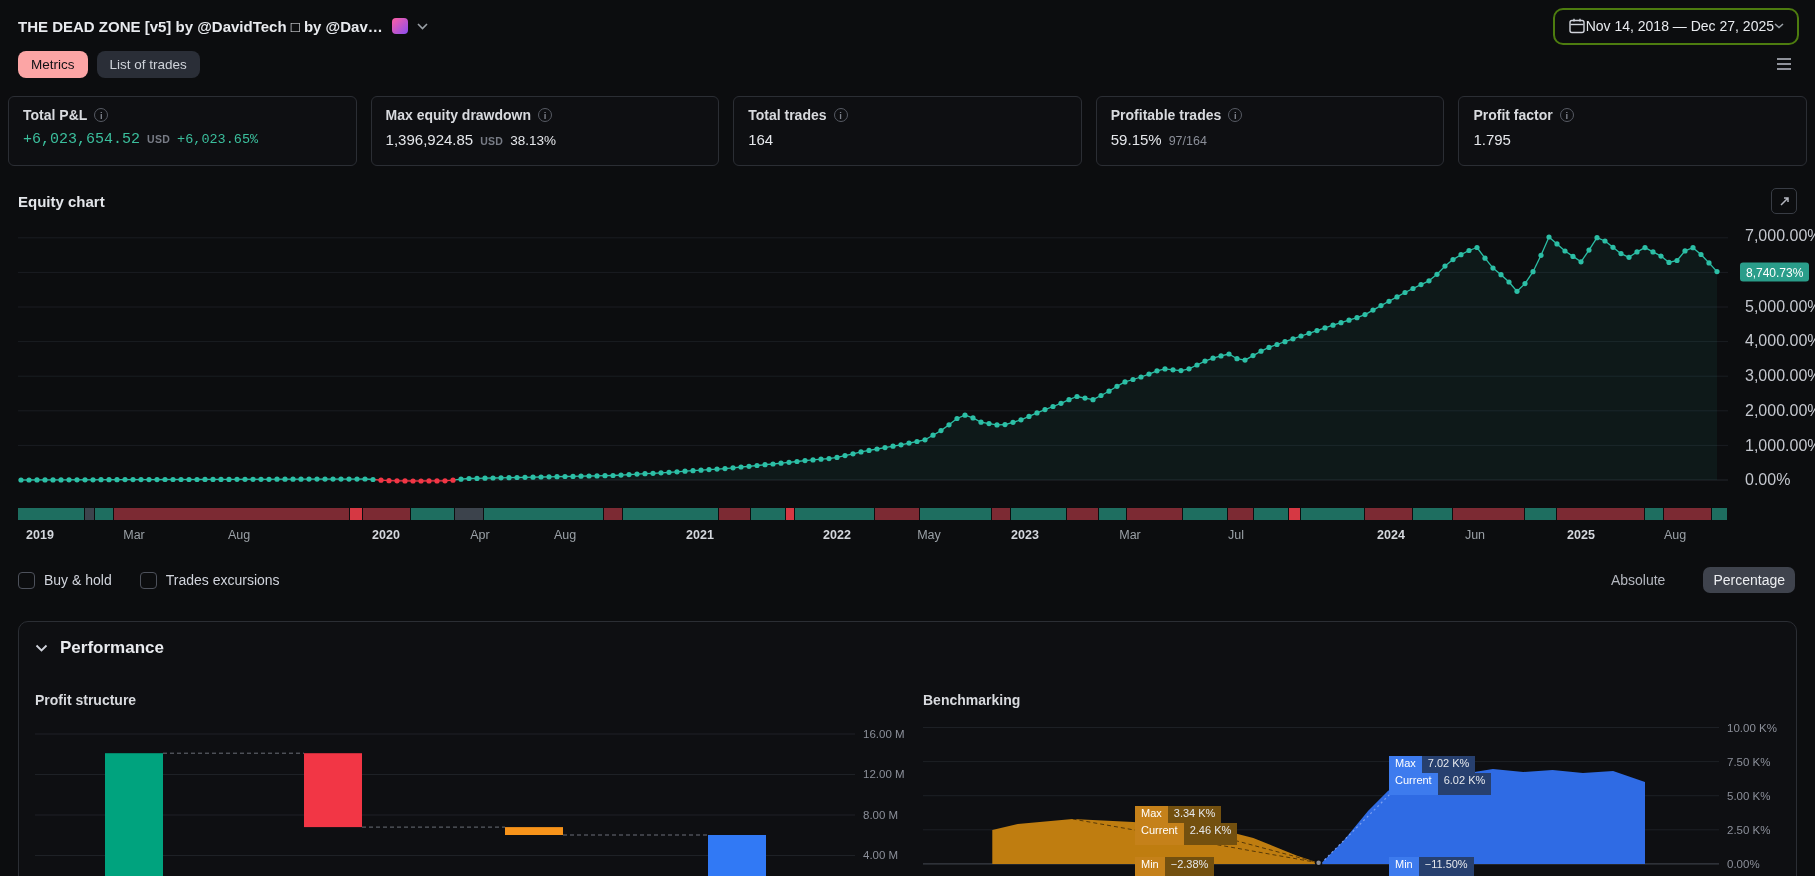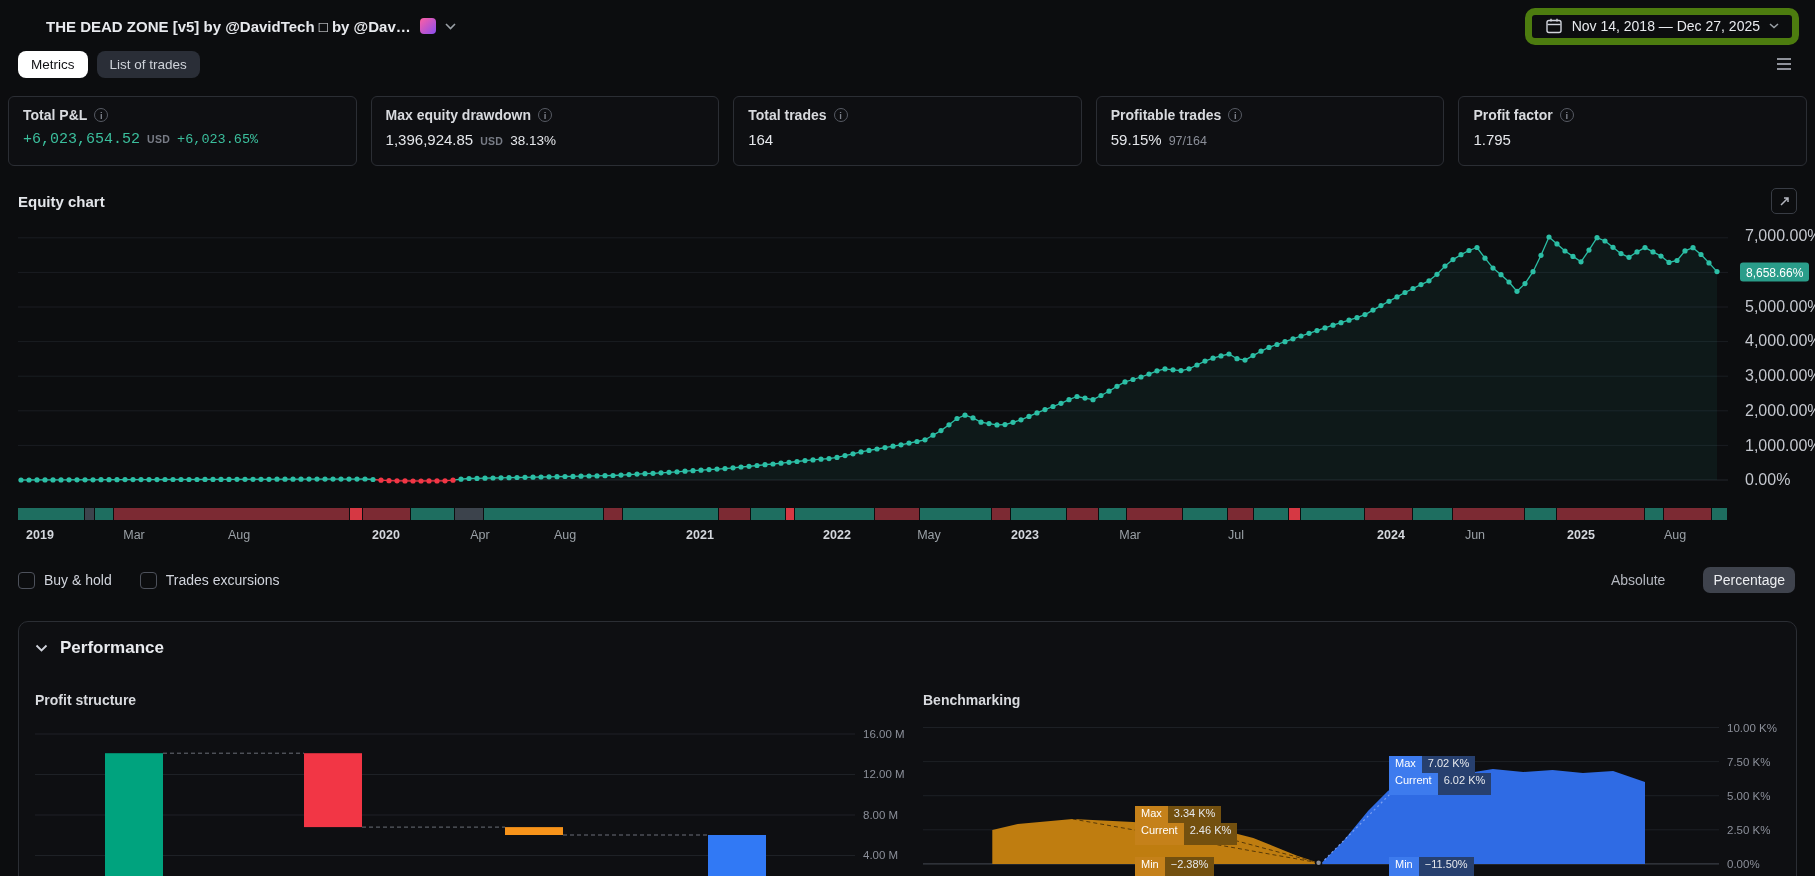--- a/index.html
+++ b/index.html
@@ -1,29 +1,29 @@
 <!DOCTYPE html>
 <html><head>
 <meta charset="utf-8">
 <style>
   *{box-sizing:border-box;margin:0;padding:0;}
   html,body{width:1815px;height:876px;overflow:hidden;}
   body{background:#0c0d0f;color:#d1d4dc;font-family:"Liberation Sans","DejaVu Sans",sans-serif;position:relative;}
   button{font-family:inherit;}
 
   .topbar{display:flex;justify-content:space-between;align-items:center;padding:6px 16px 0 18px;height:46px;}
-  .title-wrap{display:flex;align-items:center;gap:9px;margin-left:28px;}
+  .title-wrap{display:flex;align-items:center;gap:9px;}
   .title{font-size:15px;font-weight:700;color:#e8eaee;white-space:nowrap;}
   .strategy-icon{width:16px;height:16px;border-radius:4px;background:linear-gradient(135deg,#ff5fa2,#8a4df0);display:inline-block;}
-  .date-btn{display:flex;align-items:center;gap:9px;height:37px;padding:0 13px;background:transparent;border:7px solid #4d7c0f;border-radius:10px;color:#e8eaee;font-size:14px;cursor:pointer;}
+  .date-btn{display:flex;align-items:center;height:37px;padding:0 13px;background:transparent;border:2px solid #4d7c0f;border-radius:10px;color:#e8eaee;font-size:14px;cursor:pointer;}
 
   .tabsbar{display:flex;justify-content:space-between;align-items:center;padding:2px 20px 0 18px;height:34px;}
   .tabs{display:flex;gap:9px;}
   .tab{border:none;border-radius:8px;padding:6px 13px;font-size:13.5px;cursor:pointer;background:#2a2e37;color:#cfd3da;}
-  .tab-active{background:#ffffff;color:#101114;}
+  .tab-active{background:#fca5a5;color:#101114;}
   .iconbtn{background:none;border:none;cursor:pointer;padding:2px;display:flex;align-items:center;}
 
   .cards{display:flex;gap:14px;padding:0 8px;margin-top:16px;}
   .card{flex:1;border:1px solid #2b2e34;border-radius:6px;padding:10px 14px;height:70px;background:#0e0f12;}
   .card-title{display:flex;align-items:center;gap:7px;font-size:14px;font-weight:700;color:#d8dade;white-space:nowrap;}
   .info{width:14px;height:14px;border:1px solid #565a63;border-radius:50%;color:#7c808a;font-size:9.5px;display:inline-flex;align-items:center;justify-content:center;cursor:pointer;flex:none;}
   .card-value{margin-top:8px;display:flex;align-items:baseline;gap:7px;font-size:15px;color:#e4e6ea;white-space:nowrap;}
   .pos{color:#3bbf9d;font-family:Liberation Mono, monospace;}
   .cur{font-size:10.5px;color:#787c86;font-weight:700;letter-spacing:.3px;}
   .sec{font-size:13.5px;}
@@ -607,21 +607,21 @@
           <circle cx="1651" cy="38.4" r="2.6" fill="#2cbfa6"></circle>
           <circle cx="1659" cy="36.5" r="2.6" fill="#2cbfa6"></circle>
           <circle cx="1667" cy="26.9" r="2.6" fill="#2cbfa6"></circle>
           <circle cx="1675" cy="23.7" r="2.6" fill="#2cbfa6"></circle>
           <circle cx="1683" cy="30.5" r="2.6" fill="#2cbfa6"></circle>
           <circle cx="1691" cy="38.9" r="2.6" fill="#2cbfa6"></circle>
           <circle cx="1699" cy="47.6" r="2.6" fill="#2cbfa6"></circle>
         </svg>
       <div class="eq-ylabels">
         <span style="top:12px">7,000.00%</span>
-        <span class="badge-val" style="top:48px">8,658.66%</span>
+        <span class="badge-val" style="top:48px">8,740.73%</span>
         <span style="top:83px">5,000.00%</span>
         <span style="top:117px">4,000.00%</span>
         <span style="top:152px">3,000.00%</span>
         <span style="top:187px">2,000.00%</span>
         <span style="top:222px">1,000.00%</span>
         <span style="top:256px">0.00%</span>
       </div>
     </div>
 
     <div class="trade-strip" id="trade-strip">

